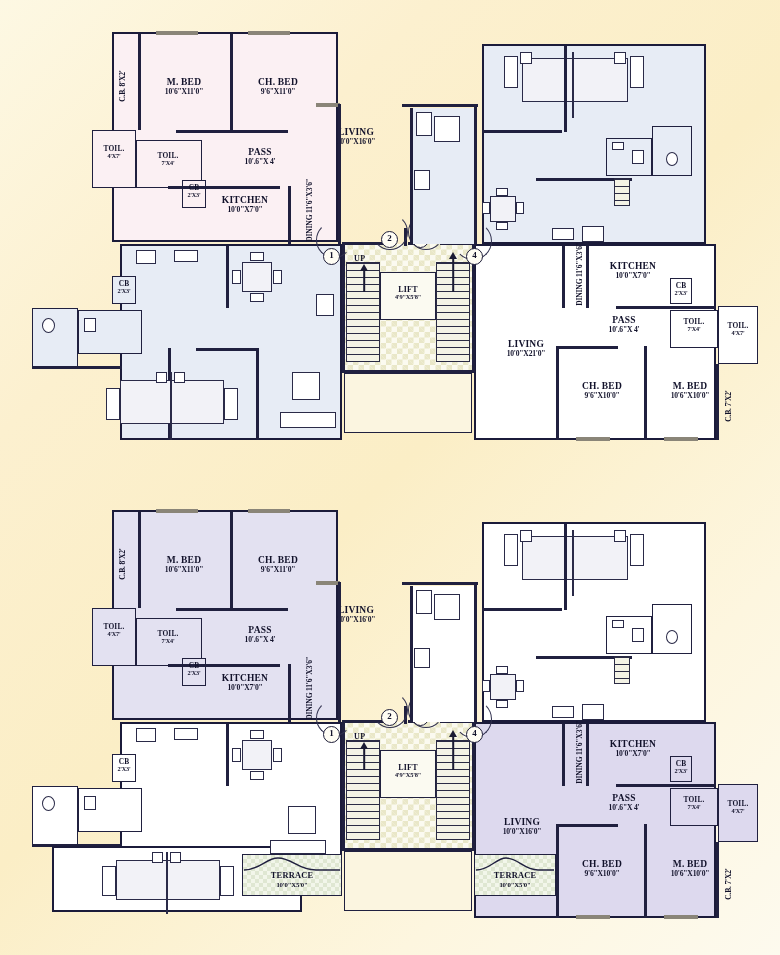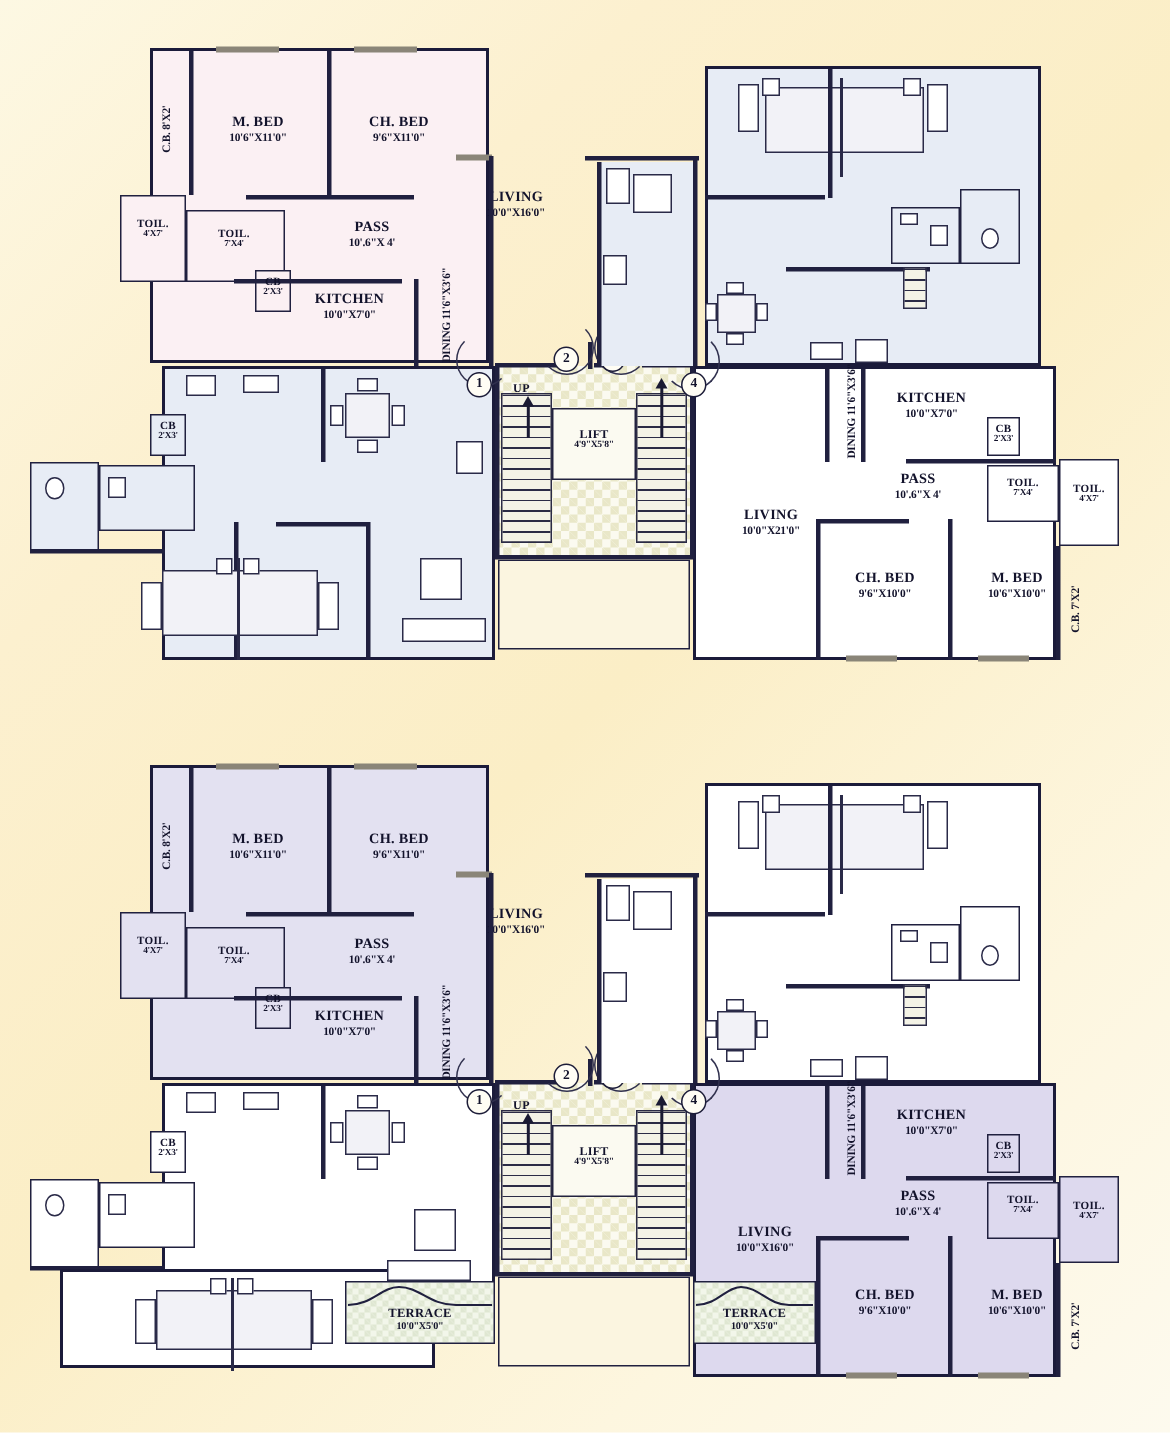--- a/index.html
+++ b/index.html
@@ -3,21 +3,21 @@
 <meta charset="utf-8">
 <style>
   html,body{margin:0;padding:0;}
   body{
     width:780px;height:955px;
     background:linear-gradient(135deg,#fdf8e3 0%,#fcf0cf 25%,#fbeec6 50%,#fdf6df 78%,#fdfaee 100%);
     font-family:"Liberation Serif",serif;
     overflow:hidden;position:relative;
   }
   .page{position:relative;width:780px;height:955px;}
-  .plan{position:absolute;left:4px;width:620px;}
+  .plan{position:absolute;left:16px;width:620px;}
   #plan1{top:0;height:478px;}
   #plan2{top:478px;height:477px;}
   .stage{position:absolute;left:0;top:0;width:780px;height:430px;}
 
   
   .unit{position:absolute;box-sizing:border-box;border:2.5px solid #1b1b3a;}
   .room{position:absolute;box-sizing:border-box;border:1.6px solid #20203f;}
   .wall{position:absolute;background:#20203f;}
   .wallg{position:absolute;background:#8a8578;}
   .lbl{position:absolute;text-align:center;color:#12122b;line-height:1.05;

